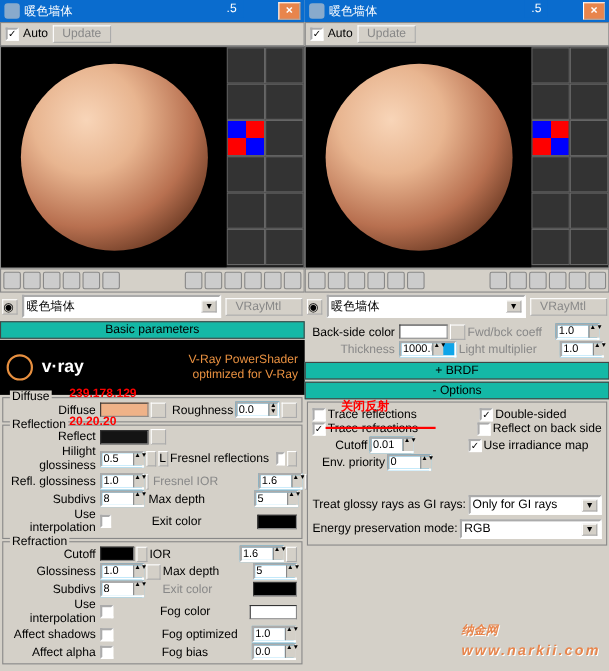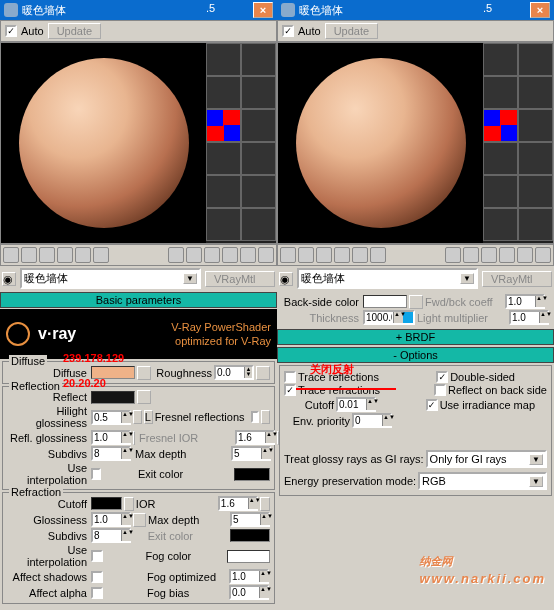--- a/index.html
+++ b/index.html
@@ -35,21 +35,21 @@
 .lbl2{min-width:56px;padding-right:2px}
 .swatch{width:44px;height:13px;border:1px inset #888}
 .spin{display:flex;border:2px inset #fff;background:#0ea5e9;width:40px;height:15px}
 .spin input{border:0;width:28px;font-size:10px;padding:0 1px}
 .spinbtns{width:10px;background:#d4d0c8;border-left:1px solid #888;font-size:6px;line-height:5px;text-align:center}
 .sq{width:14px;height:14px;background:#d4d0c8;border:1px outset #fff}
 .cb{width:12px;height:12px;border:2px inset #fff;background:#fff;display:inline-flex;align-items:center;justify-content:center;font-size:9px}
 .red{color:#f00;font-weight:bold;position:absolute}
 .brkrow{display:flex;gap:4px}
 .brkrow .rollhead{flex:1}
-.watermark{position:absolute;right:8px;bottom:20px;font-size:24px;font-style:italic;font-weight:bold;color:#e8854c;text-shadow:1px 1px #fff}
+.watermark{position:absolute;right:8px;bottom:8px;font-size:24px;font-style:italic;font-weight:bold;color:#e8854c;text-shadow:1px 1px #fff}
 .watermark small{display:block;font-size:13px;letter-spacing:2px;color:#e8854c}
 .redline{border-bottom:2px solid #f00;width:100px;position:absolute}
 </style>
 </head>
 <body>
 
 <div class="app">
 
 <div class="panel">
   <div class="floatnum">.5</div>

